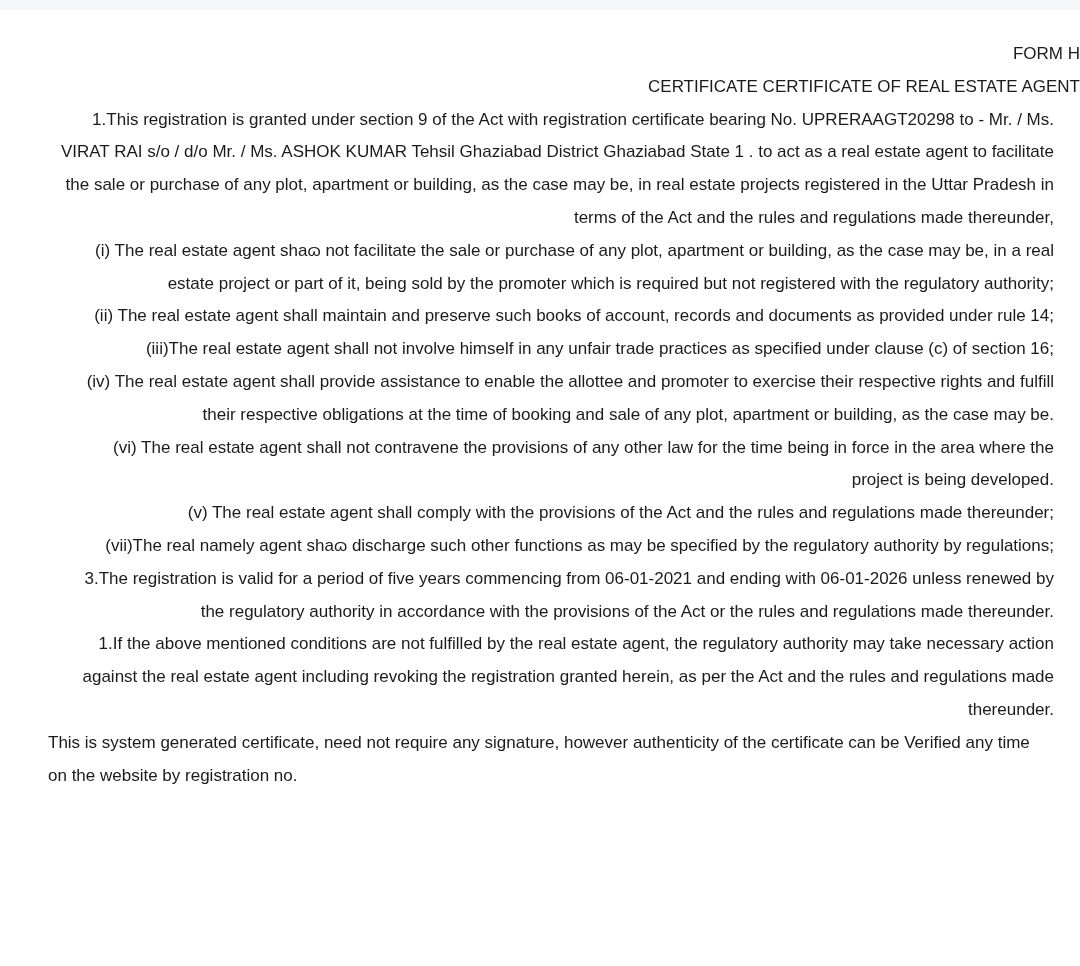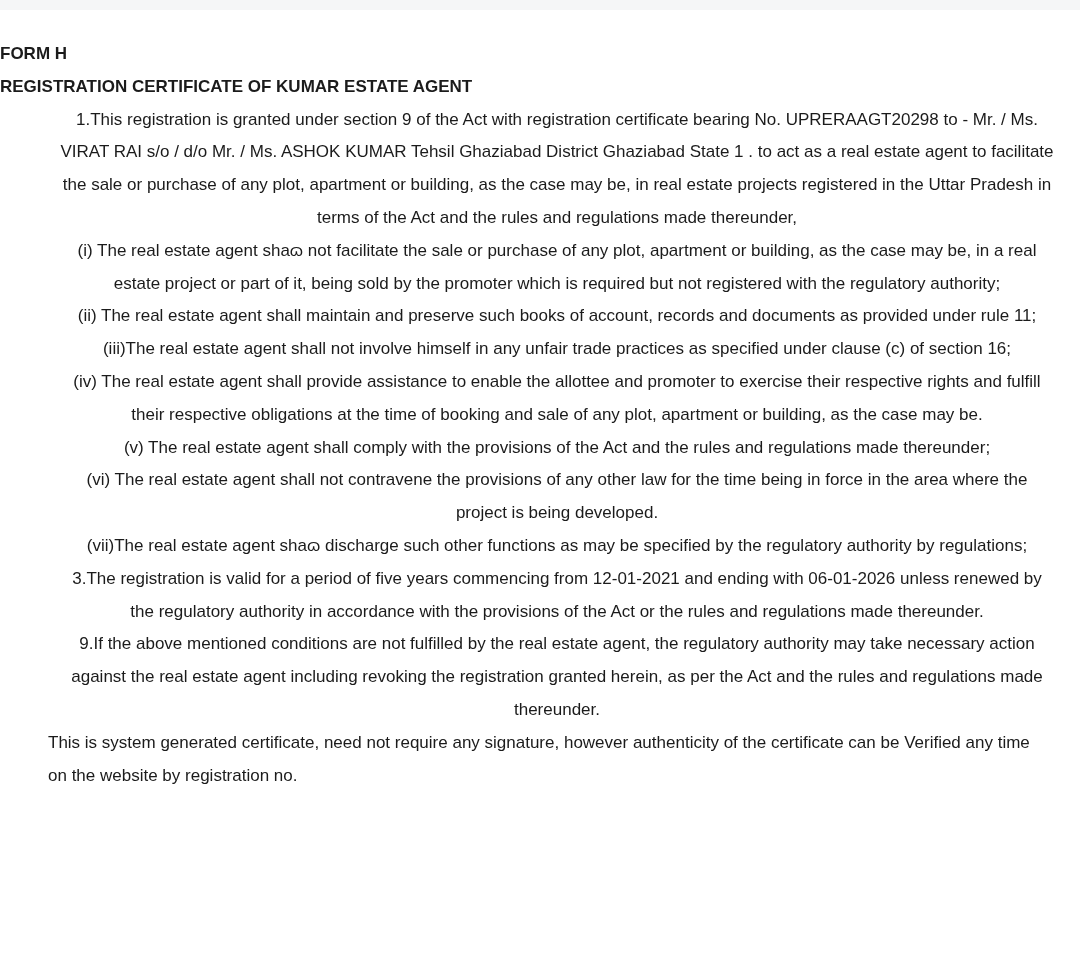--- a/index.html
+++ b/index.html
@@ -19,59 +19,59 @@
     height: 10px;
     background: #f5f6f7;
   }
   .doc {
     padding-top: 28px;
     color: #1b1b1b;
     font-size: 17px;
     line-height: 32.8px;
   }
   .heading-block {
-    text-align: left;
-    font-weight: bold;
+    text-align: right;
+    font-weight: normal;
   }
   .body-block {
     padding-left: 60px;
     padding-right: 26px;
-    text-align: center;
+    text-align: right;
   }
   .para {
     
   }
   .footer-note {
     padding-left: 48px;
     padding-right: 27px;
     color: #1b1b1b;
   }
 </style>
 </head>
 <body>
 
 <div class="page">
   <div class="top-strip"></div>
 
   <div class="doc">
 
     <div class="heading-block">
       <div class="heading-line">FORM H</div>
-      <div class="heading-line">REGISTRATION CERTIFICATE OF KUMAR ESTATE AGENT</div>
+      <div class="heading-line">CERTIFICATE CERTIFICATE OF REAL ESTATE AGENT</div>
     </div>
 
     <div class="body-block">
       <div class="para">1.This registration is granted under section 9 of the Act with registration certificate bearing No. UPRERAAGT20298 to - Mr. / Ms. VIRAT RAI s/o / d/o Mr. / Ms. ASHOK KUMAR Tehsil Ghaziabad District Ghaziabad State 1 . to act as a real estate agent to facilitate the sale or purchase of any plot, apartment or building, as the case may be, in real estate projects registered in the Uttar Pradesh in terms of the Act and the rules and regulations made thereunder,</div>
       <div class="para">(i) The real estate agent shaɷ not facilitate the sale or purchase of any plot, apartment or building, as the case may be, in a real estate project or part of it, being sold by the promoter which is required but not registered with the regulatory authority;</div>
-      <div class="para">(ii) The real estate agent shall maintain and preserve such books of account, records and documents as provided under rule 11;</div>
+      <div class="para">(ii) The real estate agent shall maintain and preserve such books of account, records and documents as provided under rule 14;</div>
       <div class="para">(iii)The real estate agent shall not involve himself in any unfair trade practices as specified under clause (c) of section 16;</div>
       <div class="para">(iv) The real estate agent shall provide assistance to enable the allottee and promoter to exercise their respective rights and fulfill their respective obligations at the time of booking and sale of any plot, apartment or building, as the case may be.</div>
+      <div class="para">(vi) The real estate agent shall not contravene the provisions of any other law for the time being in force in the area where the project is being developed.</div>
       <div class="para">(v) The real estate agent shall comply with the provisions of the Act and the rules and regulations made thereunder;</div>
-      <div class="para">(vi) The real estate agent shall not contravene the provisions of any other law for the time being in force in the area where the project is being developed.</div>
-      <div class="para">(vii)The real estate agent shaɷ discharge such other functions as may be specified by the regulatory authority by regulations;</div>
-      <div class="para">3.The registration is valid for a period of five years commencing from 12-01-2021 and ending with 06-01-2026 unless renewed by the regulatory authority in accordance with the provisions of the Act or the rules and regulations made thereunder.</div>
-      <div class="para">9.If the above mentioned conditions are not fulfilled by the real estate agent, the regulatory authority may take necessary action against the real estate agent including revoking the registration granted herein, as per the Act and the rules and regulations made thereunder.</div>
+      <div class="para">(vii)The real namely agent shaɷ discharge such other functions as may be specified by the regulatory authority by regulations;</div>
+      <div class="para">3.The registration is valid for a period of five years commencing from 06-01-2021 and ending with 06-01-2026 unless renewed by the regulatory authority in accordance with the provisions of the Act or the rules and regulations made thereunder.</div>
+      <div class="para">1.If the above mentioned conditions are not fulfilled by the real estate agent, the regulatory authority may take necessary action against the real estate agent including revoking the registration granted herein, as per the Act and the rules and regulations made thereunder.</div>
     </div>
 
     <div class="footer-note">This is system generated certificate, need not require any signature, however authenticity of the certificate can be Verified any time on the website by registration no.</div>
 
   </div>
 </div>
 
 </body></html>

